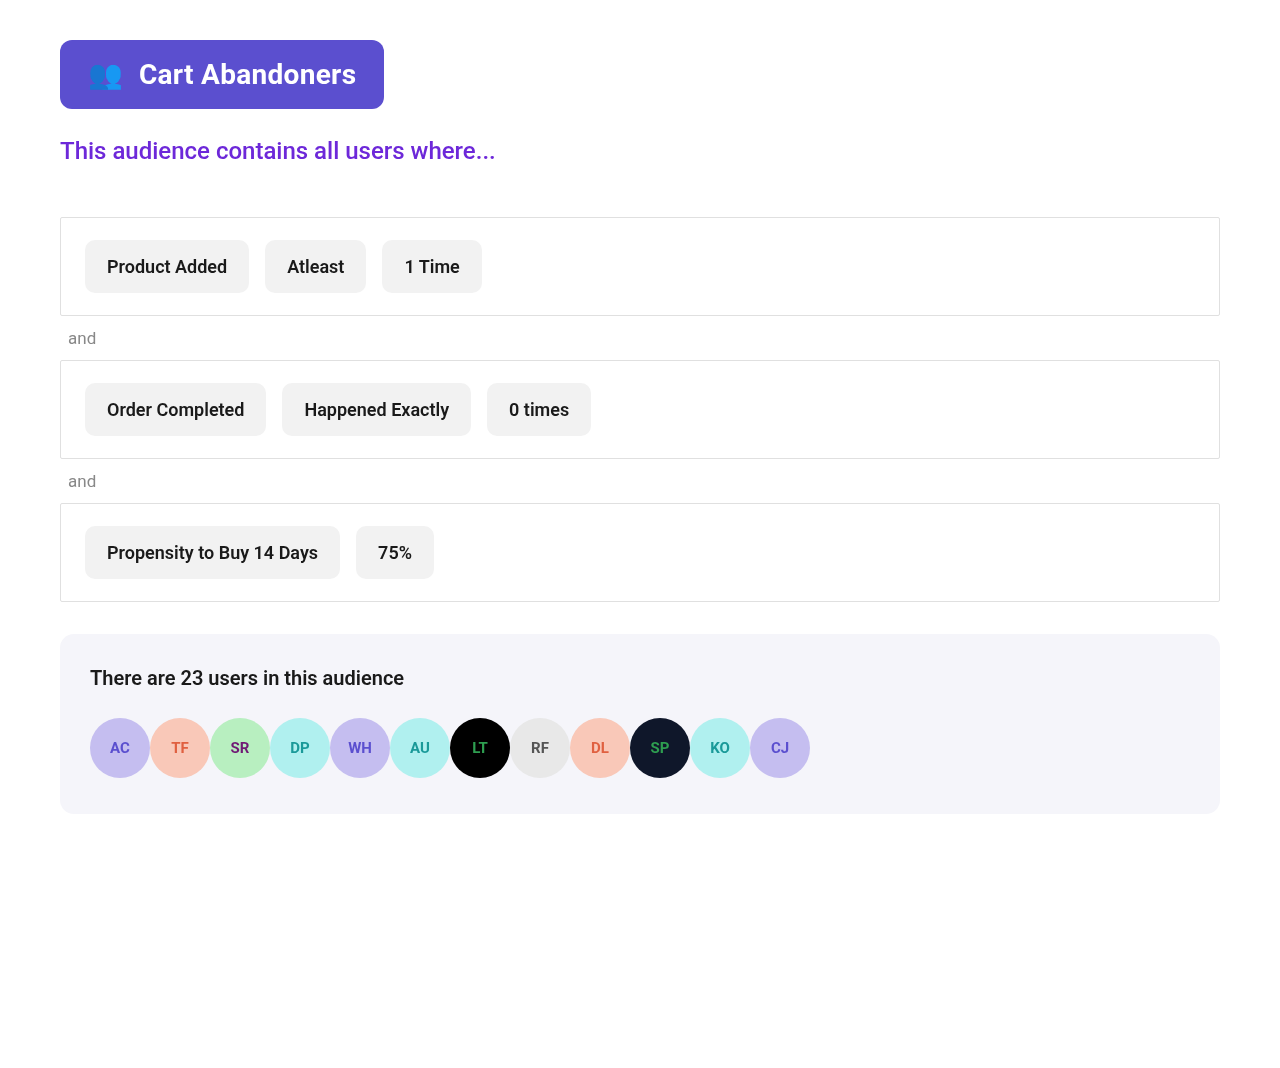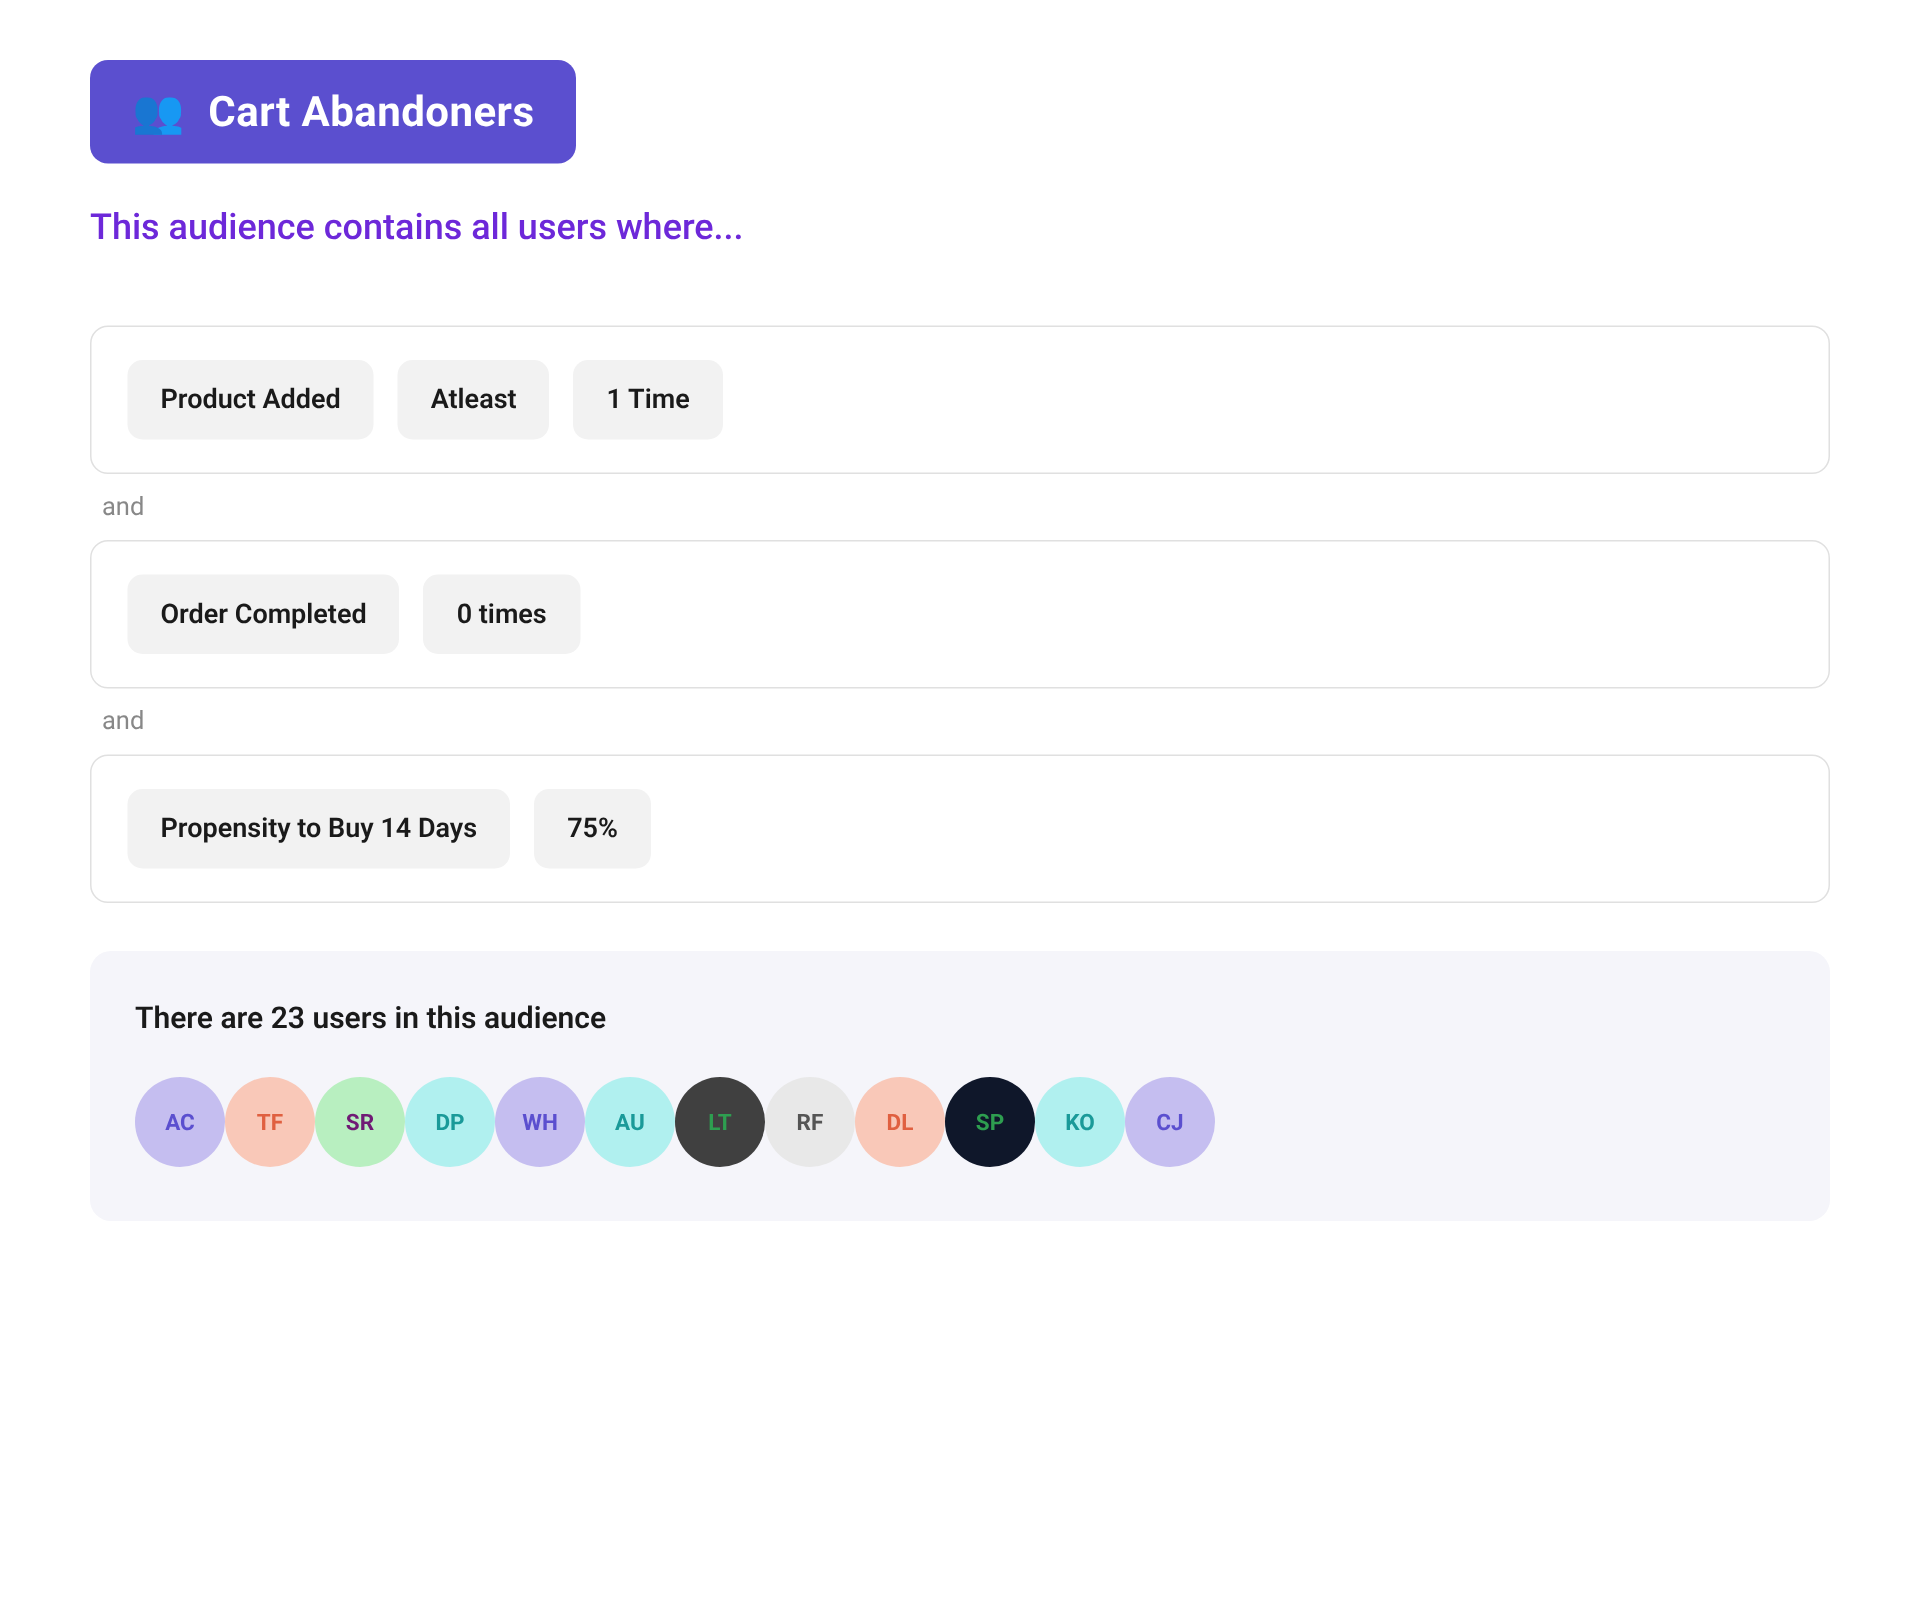--- a/index.html
+++ b/index.html
@@ -39,21 +39,21 @@
 
     .audience-subtitle {
       color: #6d28d9;
       font-size: 24px;
       font-weight: 500;
       margin-bottom: 52px;
     }
 
     .condition-box {
       border: 1.5px solid #e0e0e0;
-      border-radius: 12px;
+      border-radius: 2px;
       padding: 22px 24px;
       display: flex;
       align-items: center;
       gap: 16px;
       margin-bottom: 8px;
     }
 
     .condition-pill {
       background: #f2f2f2;
       border-radius: 10px;
@@ -100,21 +100,21 @@
       font-size: 15px;
       font-weight: 700;
     }
 
     .avatar-ac { background: #c5bef0; color: #5b4fcf; }
     .avatar-tf { background: #f9c8b8; color: #e06040; }
     .avatar-sr { background: #b8efc0; color: #701a75; }
     .avatar-dp { background: #b0f0ef; color: #1a9a99; }
     .avatar-wh { background: #c5bef0; color: #5b4fcf; }
     .avatar-au { background: #b0f0ef; color: #1a9a99; }
-    .avatar-lt { background: #404040; color: #2e9e50; }
+    .avatar-lt { background: #000000; color: #2e9e50; }
     .avatar-rf { background: #e8e8e8; color: #555; }
     .avatar-dl { background: #f9c8b8; color: #e06040; }
     .avatar-sp { background: #0f172a; color: #2e9e50; }
     .avatar-ko { background: #b0f0ef; color: #1a9a99; }
     .avatar-cj { background: #c5bef0; color: #5b4fcf; }
   </style>
 </head>
 <body>
 
 
@@ -134,20 +134,21 @@
   <span class="condition-pill">Atleast</span>
   <span class="condition-pill">1 Time</span>
 </div>
 
 
 <div class="and-label">and</div>
 
 
 <div class="condition-box">
   <span class="condition-pill">Order Completed</span>
+  <span class="condition-pill">Happened Exactly</span>
   <span class="condition-pill">0 times</span>
 </div>
 
 
 <div class="and-label">and</div>
 
 
 <div class="condition-box">
   <span class="condition-pill">Propensity to Buy 14 Days</span>
   <span class="condition-pill">75%</span>

